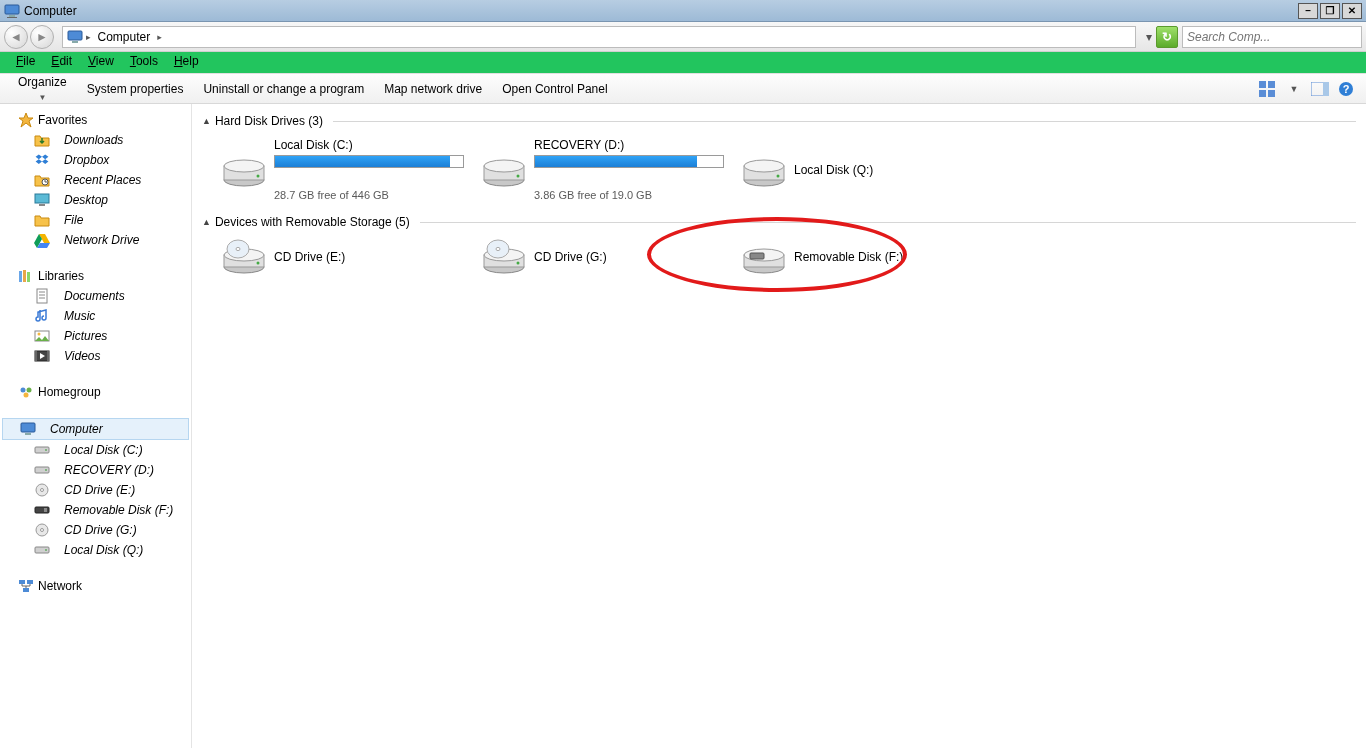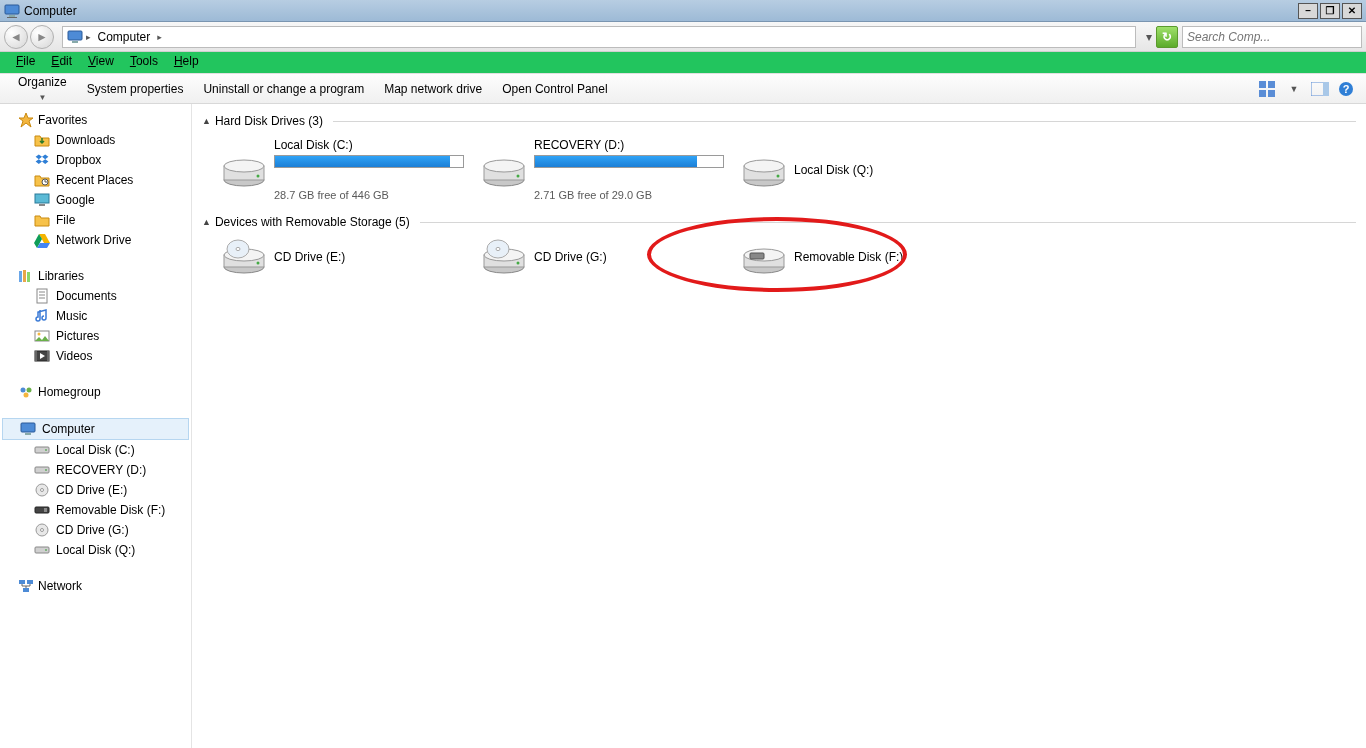--- a/index.html
+++ b/index.html
@@ -37,21 +37,21 @@
 .cmdbar .tool svg { display:block; }
 
 
 .body { display: flex; height: calc(748px - 22px - 30px - 22px - 30px); }
 .sidebar { width: 192px; border-right: 1px solid #e4e4e4; padding: 6px 0; overflow: hidden; }
 .main { flex: 1; padding: 6px 10px; position: relative; }
 
 
 .nav-group { margin-bottom: 16px; }
 .nav-header { display: flex; align-items: center; gap: 4px; padding: 2px 6px 2px 18px; font-size: 12px; }
-.nav-item { display: flex; align-items: center; gap: 6px; padding: 2px 6px 2px 34px; font-size: 12px; }
+.nav-item { display: flex; align-items: center; gap: 14px; padding: 2px 6px 2px 34px; font-size: 12px; font-style: italic; }
 .nav-item.selected { background: #e5f1fb; border:1px solid #b6d6f0; padding-left:33px; margin:0 2px;}
 .ic { width: 16px; height: 16px; flex-shrink: 0; }
 
 
 .section-header { display: flex; align-items: center; gap: 4px; font-size: 12px; margin: 4px 0 6px 0; }
 .section-header .line { flex: 1; height: 1px; background: #d6d6d6; margin-left: 6px; }
 .section-header .caret { font-size: 9px; color: #444; }
 .drives-row { display: flex; gap: 10px; flex-wrap: wrap; margin-bottom: 10px; padding-left: 16px; }
 .drive { width: 250px; display: flex; align-items: center; gap: 8px; padding: 4px; position:relative;}
 .drive-icon { width: 44px; height: 36px; flex-shrink: 0; }
@@ -176,21 +176,21 @@
             <circle cx="11" cy="10" r="3" fill="#fff" stroke="#555"></circle>
             <path d="M11 8v2h2" stroke="#555" fill="none"></path>
           </svg>
           <span>Recent Places</span>
         </div>
       <div class="nav-item">
           <svg class="ic" viewBox="0 0 16 16">
             <rect x="1" y="2" width="14" height="9" fill="#5bbad6" stroke="#2a7a99"></rect>
             <rect x="5" y="12" width="6" height="2" fill="#888"></rect>
           </svg>
-          <span>Google</span>
+          <span>Desktop</span>
         </div>
       <div class="nav-item">
           <svg class="ic" viewBox="0 0 16 16">
             <path class="folder-yellow" d="M1 4h5l1 2h8v8H1z" stroke="#c98a10"></path>
           </svg>
           <span>File</span>
         </div>
       <div class="nav-item">
           <svg class="ic" viewBox="0 0 16 16">
             <polygon points="5,2 11,2 16,11 10,11" fill="#f4b400"></polygon>
@@ -348,21 +348,21 @@
             <ellipse cx="22" cy="28" rx="20" ry="6" fill="#c8c8c8" stroke="#888"></ellipse>
             <rect x="2" y="14" width="40" height="14" fill="#e0e0e0" stroke="#999"></rect>
             <ellipse cx="22" cy="14" rx="20" ry="6" fill="#f4f4f4" stroke="#999"></ellipse>
             <circle cx="36" cy="24" r="1.5" fill="#4a4"></circle>
           </svg>
         <div class="drive-info">
           <div class="drive-name">RECOVERY (D:)</div>
           <div class="drive-bar">
               <div class="fill" style="width:86%"></div>
             </div>
-          <div class="drive-free">2.71 GB free of 29.0 GB</div>
+          <div class="drive-free">3.86 GB free of 19.0 GB</div>
         </div>
       </div>
       <div class="drive">
         <svg class="drive-icon" viewBox="0 0 44 36">
             <ellipse cx="22" cy="28" rx="20" ry="6" fill="#c8c8c8" stroke="#888"></ellipse>
             <rect x="2" y="14" width="40" height="14" fill="#e0e0e0" stroke="#999"></rect>
             <ellipse cx="22" cy="14" rx="20" ry="6" fill="#f4f4f4" stroke="#999"></ellipse>
             <circle cx="36" cy="24" r="1.5" fill="#4a4"></circle>
           </svg>
         <div class="drive-info">

